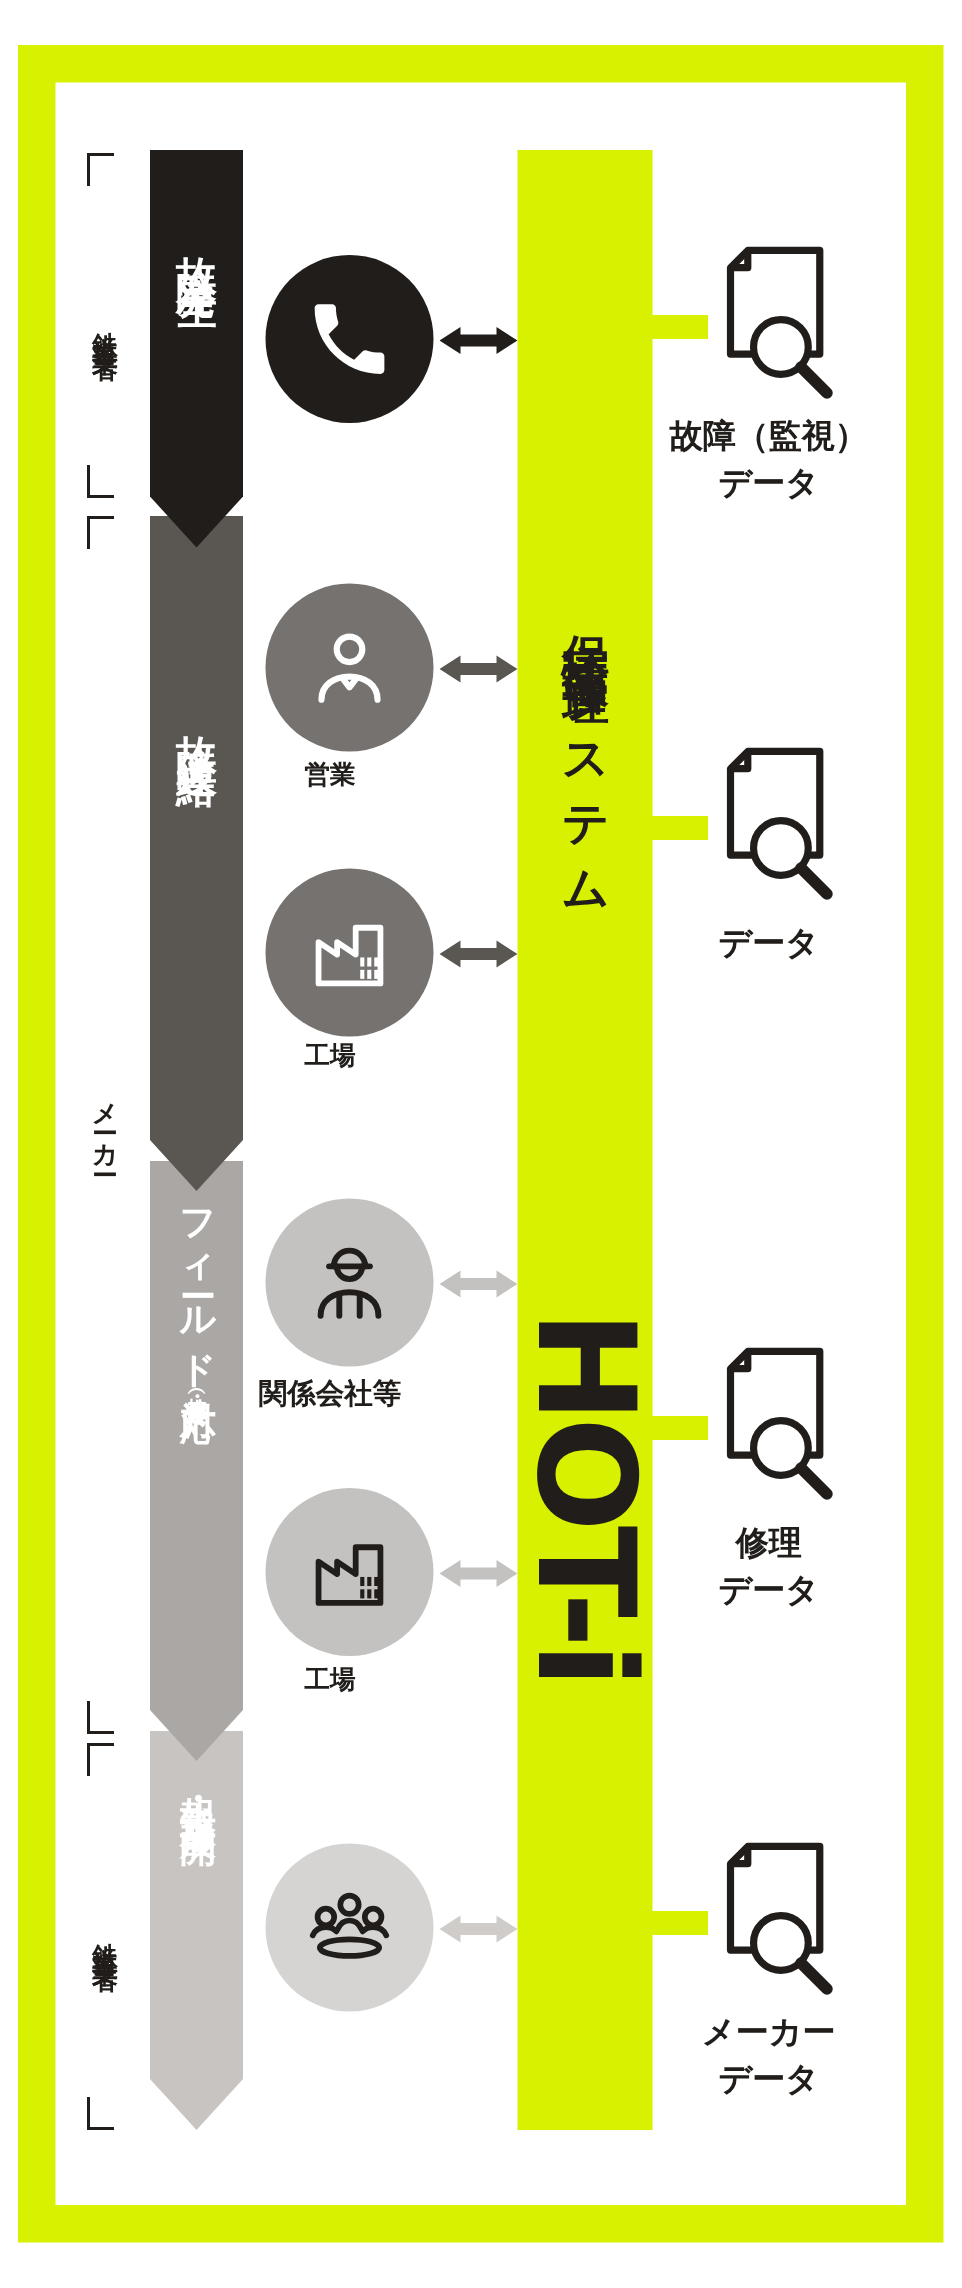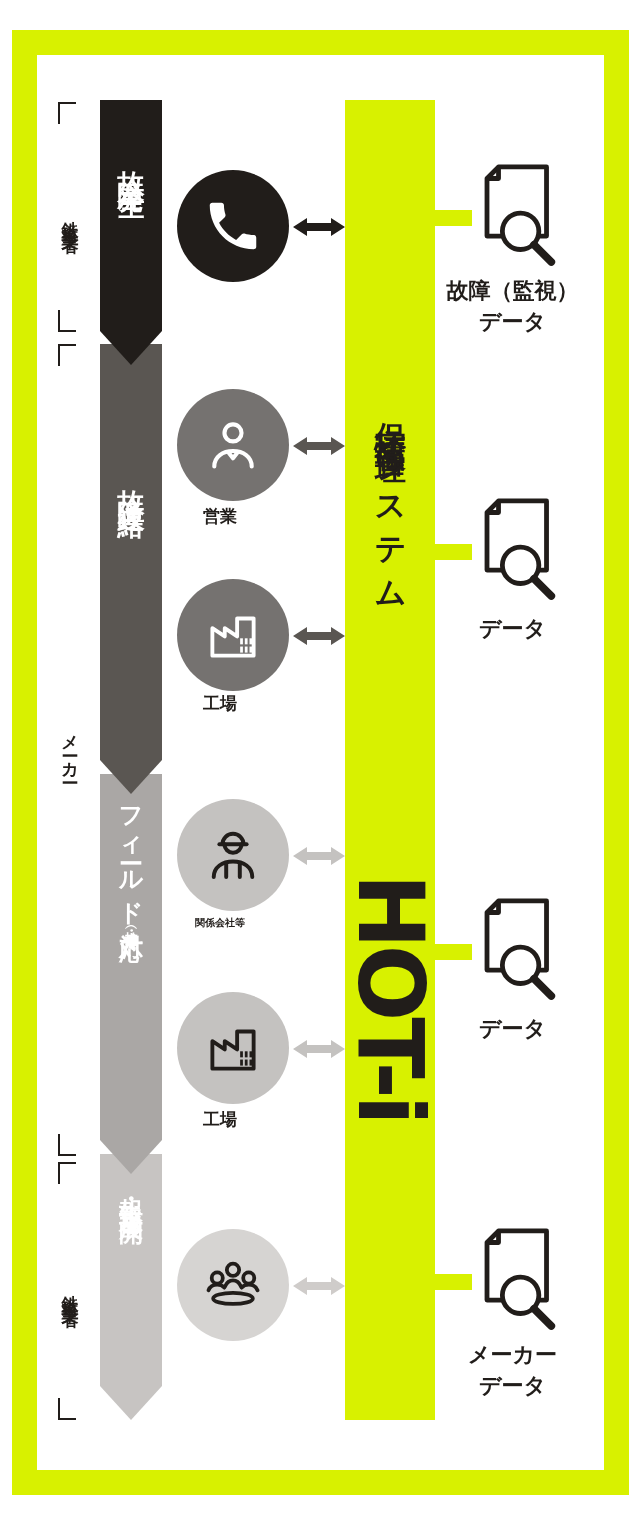--- a/index.html
+++ b/index.html
@@ -37,21 +37,21 @@
   .s2 .stage-label{top:125px;font-size:27px;letter-spacing:7px;}
   .s3 .stage-label{top:16px;font-size:24px;letter-spacing:3px;}
   .s3 .sub{font-size:13px;letter-spacing:1px;}
   .s4 .stage-label{top:24px;font-size:24px;letter-spacing:4px;}
 
   
   .circle{position:absolute;left:177px;width:112px;height:112px;border-radius:50%;
     display:flex;align-items:center;justify-content:center;z-index:6;}
   .c1{top:170px}.c2{top:389px}.c3{top:579px}.c4{top:799px}.c5{top:992px}.c6{top:1229px}
   .alabel{position:absolute;left:150px;width:140px;text-align:center;font-weight:bold;color:#211d1a;font-size:17px;z-index:6;}
-  .al2{top:505px}.al3{top:692px}.al4{top:916px;font-size:10px}.al5{top:1108px}
+  .al2{top:505px}.al3{top:692px}.al4{top:916px;font-size:19px}.al5{top:1108px}
 
   
   .arrow{position:absolute;left:293px;z-index:6;}
   .ar1{top:215px}.ar2{top:434px}.ar3{top:624px}.ar4{top:844px}.ar5{top:1037px}.ar6{top:1274px}
 
   
   .column{position:absolute;left:345px;top:100px;width:90px;height:1320px;z-index:1;}
   .sys-label{position:absolute;top:298px;left:50%;transform:translateX(-50%);
     font-size:31px;font-weight:bold;letter-spacing:6px;color:#211d1a;white-space:nowrap;}
   .logo-wrap{position:absolute;top:672px;left:0;width:100%;height:450px;
@@ -234,20 +234,21 @@
   </svg>
 
   <div class="out-label ol1">
     <span class="out-line">故障（監視）</span>
     <span class="out-line">データ</span>
   </div>
   <div class="out-label ol2">
     <span class="out-line">データ</span>
   </div>
   <div class="out-label ol3">
+    <span class="out-line">修理</span>
     <span class="out-line">データ</span>
   </div>
   <div class="out-label ol4">
     <span class="out-line">メーカー</span>
     <span class="out-line">データ</span>
   </div>
 
 </div>
 
 </body></html>

